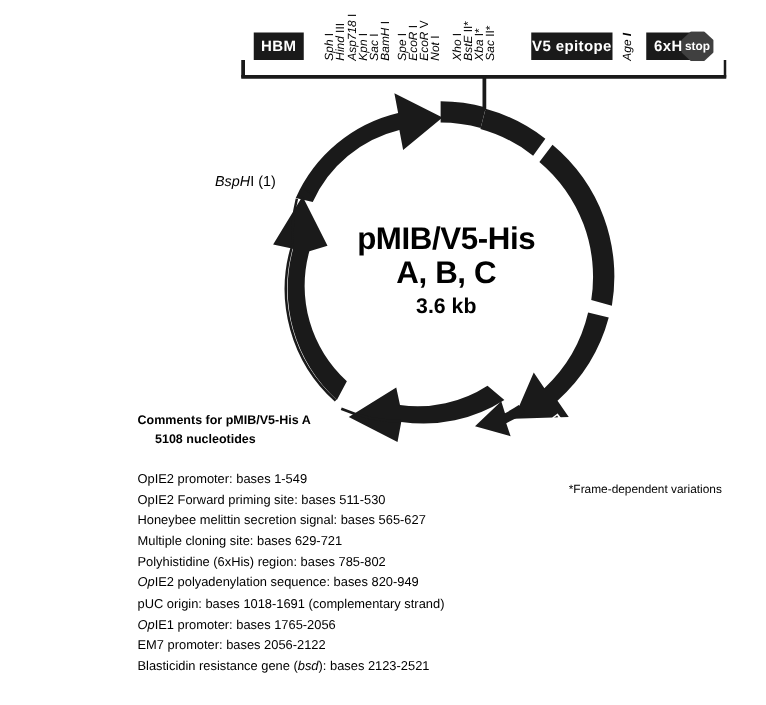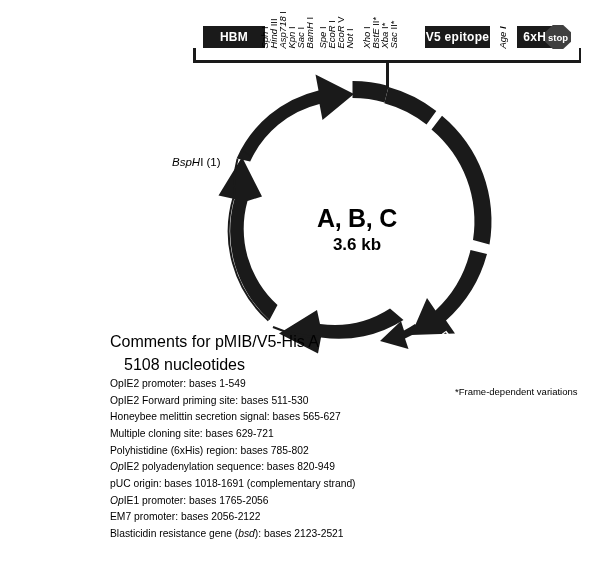--- a/index.html
+++ b/index.html
@@ -19,21 +19,21 @@
   .mcs-box{
     position:absolute;left:0;top:0;width:380px;height:34px;
   }
   .feat{
     position:absolute;background:#1a1a1a;color:#fff;
     font-weight:bold;text-align:center;
     font-family:"Liberation Sans", sans-serif;
     display:flex;align-items:center;justify-content:center;
     letter-spacing:.3px;
   }
-  .feat.hbm{left:6px;top:12px;width:62px;height:22px;font-size:12px;}
+  .feat.hbm{left:6px;top:12px;width:40px;height:22px;font-size:12px;}
   .feat.v5{left:228px;top:12px;width:65px;height:22px;font-size:12px;}
   .feat.his{left:320px;top:12px;width:46px;height:22px;font-size:12px;}
   .stop-oct{
     position:absolute;left:348px;top:11px;width:26px;height:24px;
     background:#404040;color:#fff;font-size:9.5px;font-weight:bold;
     display:flex;align-items:center;justify-content:center;
     clip-path:polygon(30% 0,70% 0,100% 30%,100% 70%,70% 100%,30% 100%,0 70%,0 30%);
   }
   
   .enz{
@@ -72,28 +72,28 @@
     position:absolute;left:252px;top:178px;width:210px;text-align:center;
     font-size:25px;font-weight:bold;line-height:1.08;letter-spacing:-.3px;
   }
   .center-sub{
     position:absolute;left:252px;top:235px;width:210px;text-align:center;
     font-size:17px;font-weight:bold;
   }
 
   
   .bsph{
-    position:absolute;left:172px;top:140px;font-size:11.5px;white-space:nowrap;margin-top:16px;
+    position:absolute;left:172px;top:140px;font-size:11.5px;white-space:nowrap;
   }
   .bsph i{font-style:italic;}
   .bsph-leader{position:absolute;left:243px;top:150px;width:14px;height:10px;}
 
   
   .comments-title{
-    position:absolute;left:110px;top:330px;font-size:16px;font-weight:normal;line-height:1.45;
+    position:absolute;left:110px;top:330px;font-size:10px;font-weight:bold;line-height:1.45;
   }
   .comments-title .ind{display:block;padding-left:14px;}
   .comments-list{
     position:absolute;left:110px;top:376px;font-size:10.3px;line-height:1.62;
   }
   .comments-list div{white-space:nowrap;}
   .comments-list i{font-style:italic;}
   .footnote{
     position:absolute;left:455px;top:386px;font-size:9.5px;white-space:nowrap;
   }
@@ -248,21 +248,21 @@
         </text>
       </g>
 
       <path d="M 76.0 138.0 A 120 120 0 0 0 110.5 262.5" fill="none" stroke="#1a1a1a" stroke-width="2"></path>
       <path d="M 115.0 269.0 A 120 120 0 0 0 162.5 279.0" fill="none" stroke="#1a1a1a" stroke-width="2"></path>
       <path d="M 79.5 101.0 A 120 120 0 0 0 76.2 137.0" fill="none" stroke="#1a1a1a" stroke-width="2"></path>
     </svg>
   </div>
 
   <div class="center-title">
-    <br>
+    <span>pMIB/V5-His</span><br>
     <span>A, B, C</span>
   </div>
   <div class="center-sub">3.6 kb</div>
 
   <div class="bsph">
     <i>BspH</i><span>I</span> <span>(1)</span>
   </div>
   <svg class="bsph-leader" width="14" height="10">
     <path d="M 0 1 L 9 7" stroke="#1a1a1a" stroke-width="1.2" fill="none"></path>
   </svg>

